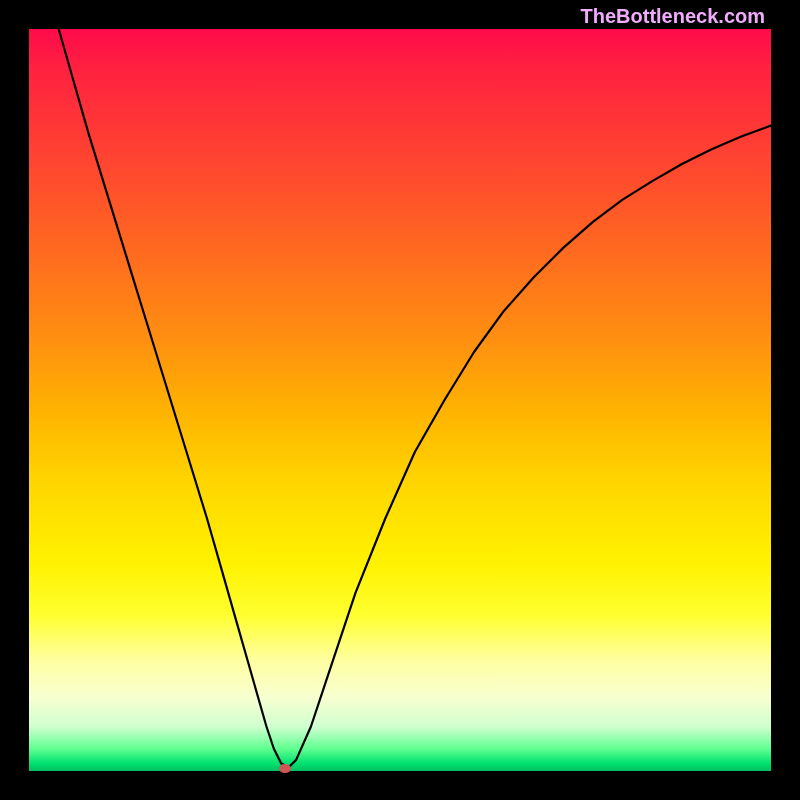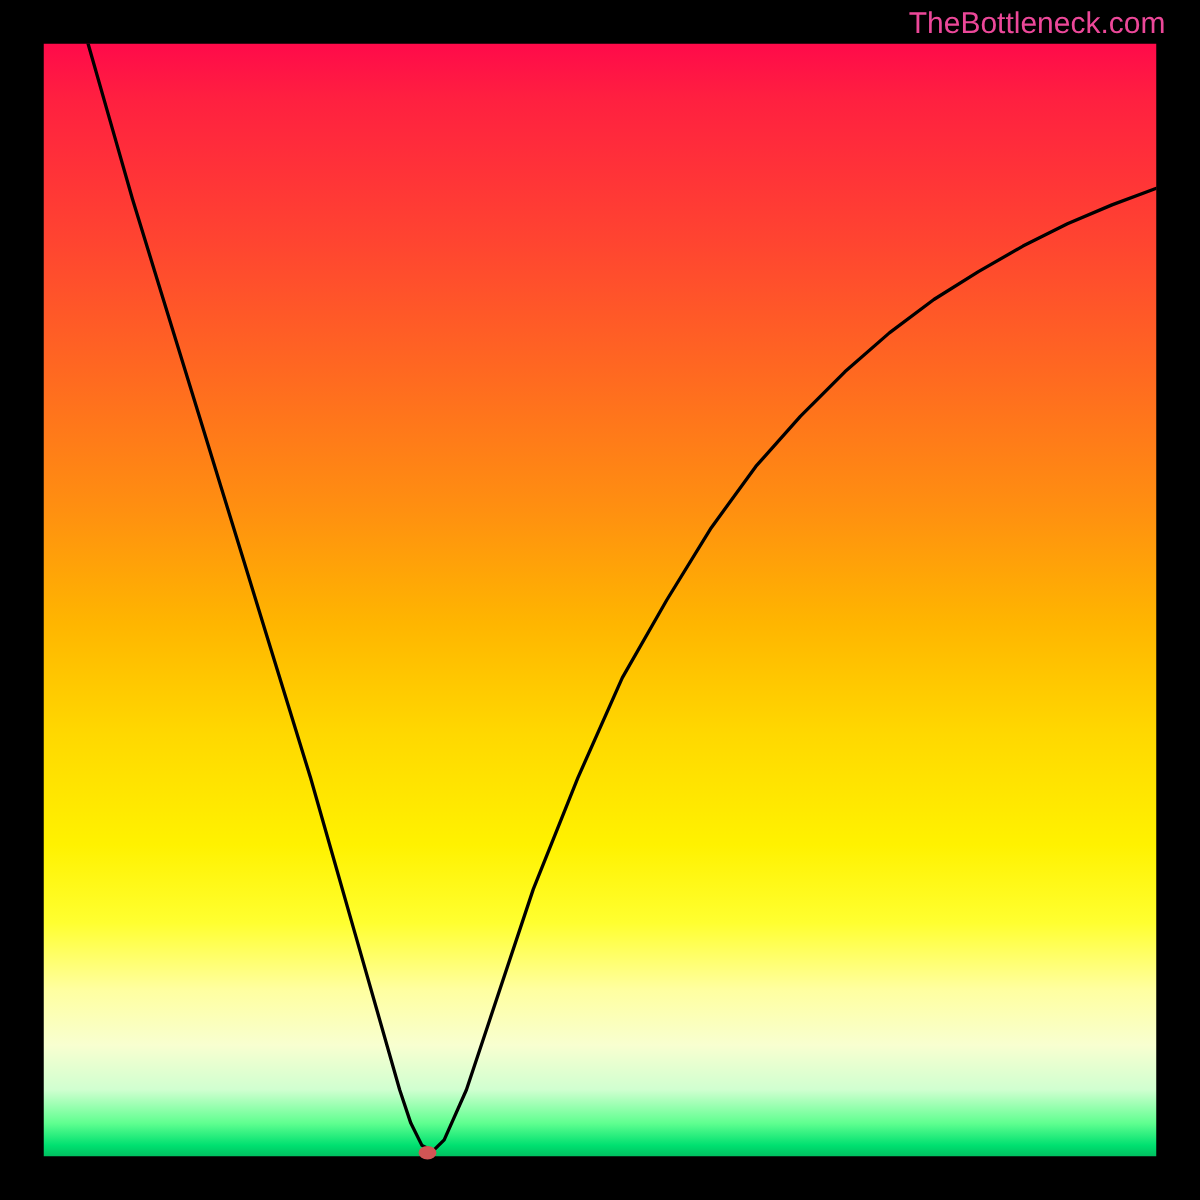--- a/index.html
+++ b/index.html
@@ -55,24 +55,24 @@
     top: 0;
     height: 800px;
     width: 29px;
     background: #000;
   }
   .border-left { left: 0; }
   .border-right { right: 0; }
   .watermark {
     position: absolute;
     top: 5px;
-    right: 23px;
-    color: #ec4899;
+    right: 35px;
+    color: #f0abfc;
     font-size: 20px;
-    font-weight: 400;
+    font-weight: 700;
     z-index: 10;
   }
   svg.curve {
     position: absolute;
     left: 29px;
     top: 29px;
     width: 742px;
     height: 742px;
     z-index: 5;
   }

